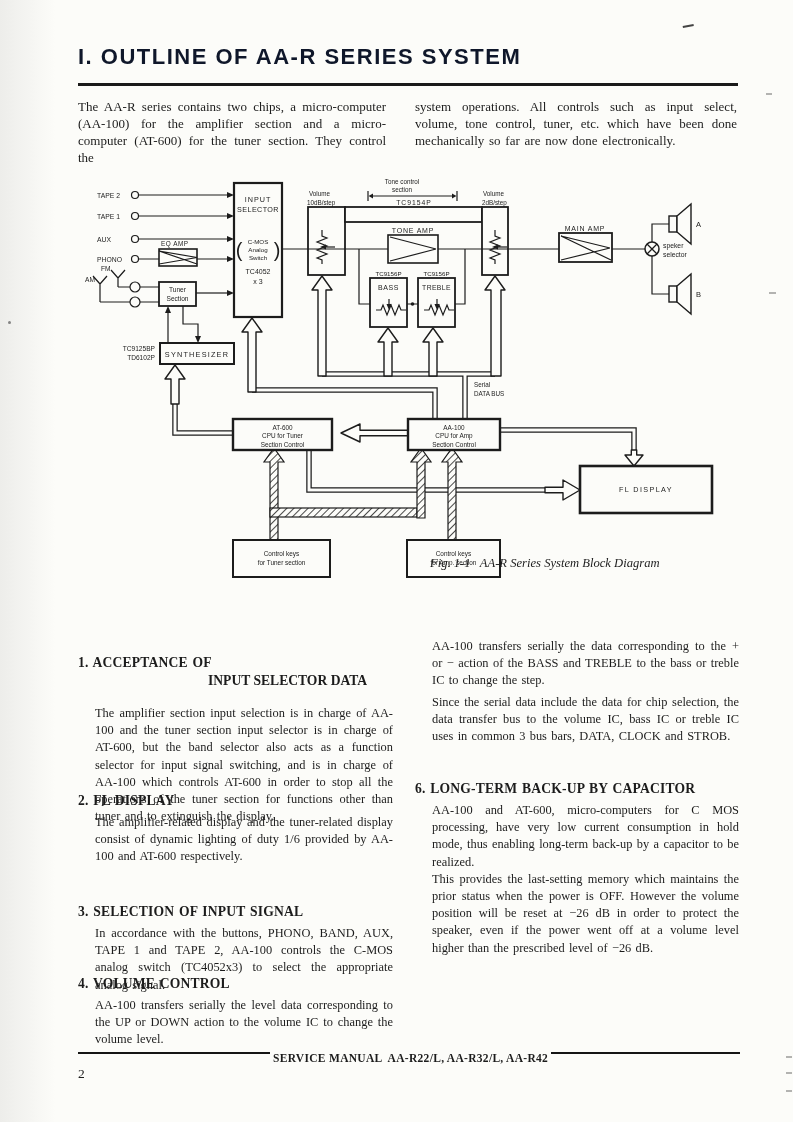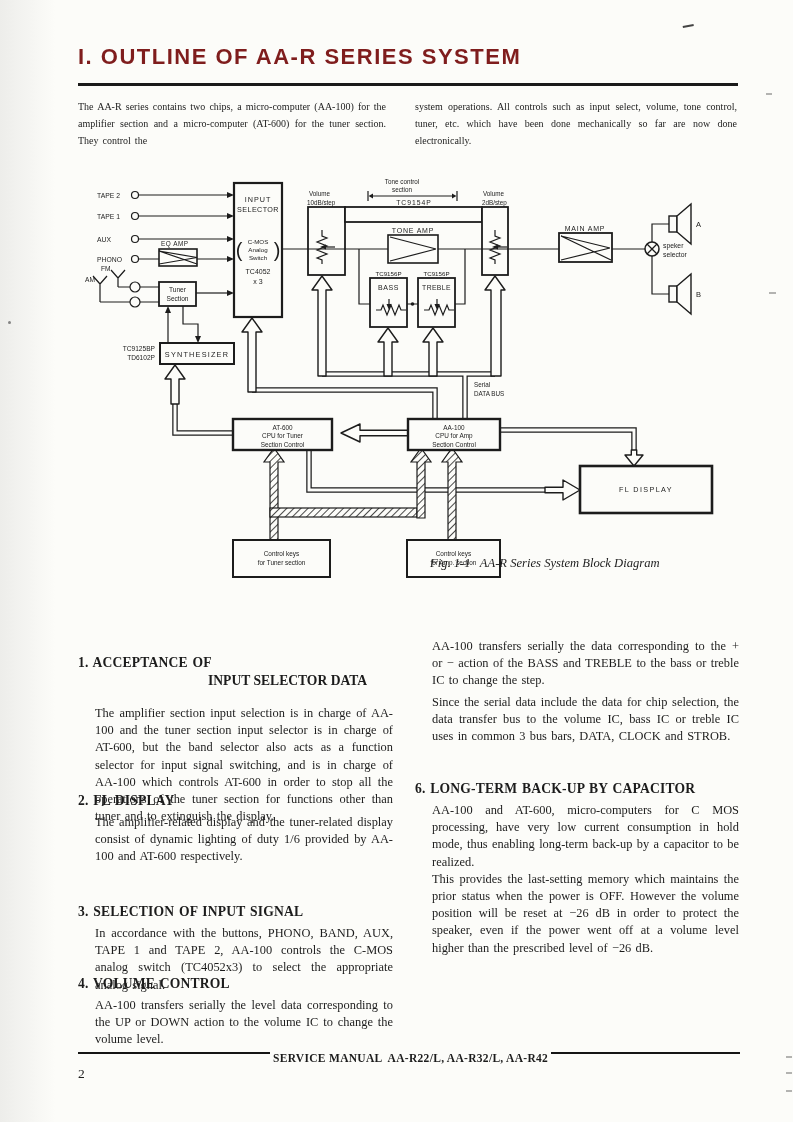--- a/index.html
+++ b/index.html
@@ -6,24 +6,24 @@
   .page{
     position:relative;width:793px;height:1122px;margin:0 auto;
     background:#fcfcf9;color:#1c1c1c;overflow:hidden;
     font-family:"Liberation Serif", serif;
   }
   .margin-shade{position:absolute;left:0;top:0;width:55px;height:1122px;
     background:linear-gradient(90deg,#ededea,rgba(252,252,249,0));pointer-events:none;}
   .doc-title{
     position:absolute;left:78px;top:44px;width:660px;
     font-family:"Liberation Sans", sans-serif;font-weight:bold;
-    font-size:22px;letter-spacing:1.5px;color:#7f1d1d;white-space:nowrap;
+    font-size:22px;letter-spacing:1.5px;color:#0f172a;white-space:nowrap;
   }
   .title-rule{position:absolute;left:78px;top:83px;width:660px;height:3px;background:#1a1a1a;}
-  .intro{position:absolute;top:98px;font-size:10px;line-height:17px;
+  .intro{position:absolute;top:98px;font-size:13px;line-height:17px;
     text-align:justify;word-spacing:1.5px;}
   .intro.left{left:78px;width:308px;}
   .intro.right{left:415px;width:322px;}
   .caption{position:absolute;left:430px;top:556px;font-size:12.6px;white-space:pre;font-style:italic;}
   .section{position:absolute;font-size:12.4px;}
   .section h3{margin:0;font-size:13.6px;font-weight:bold;letter-spacing:.2px;word-spacing:1px;}
   .section .h2line{margin:2px 0 16px 130px;font-size:13.6px;font-weight:bold;}
   .section p{margin:5px 0 0 17px;line-height:17.2px;text-align:justify;word-spacing:1.2px;}
   .s-left{left:78px;width:315px;}
   .s-right{left:415px;width:324px;}

